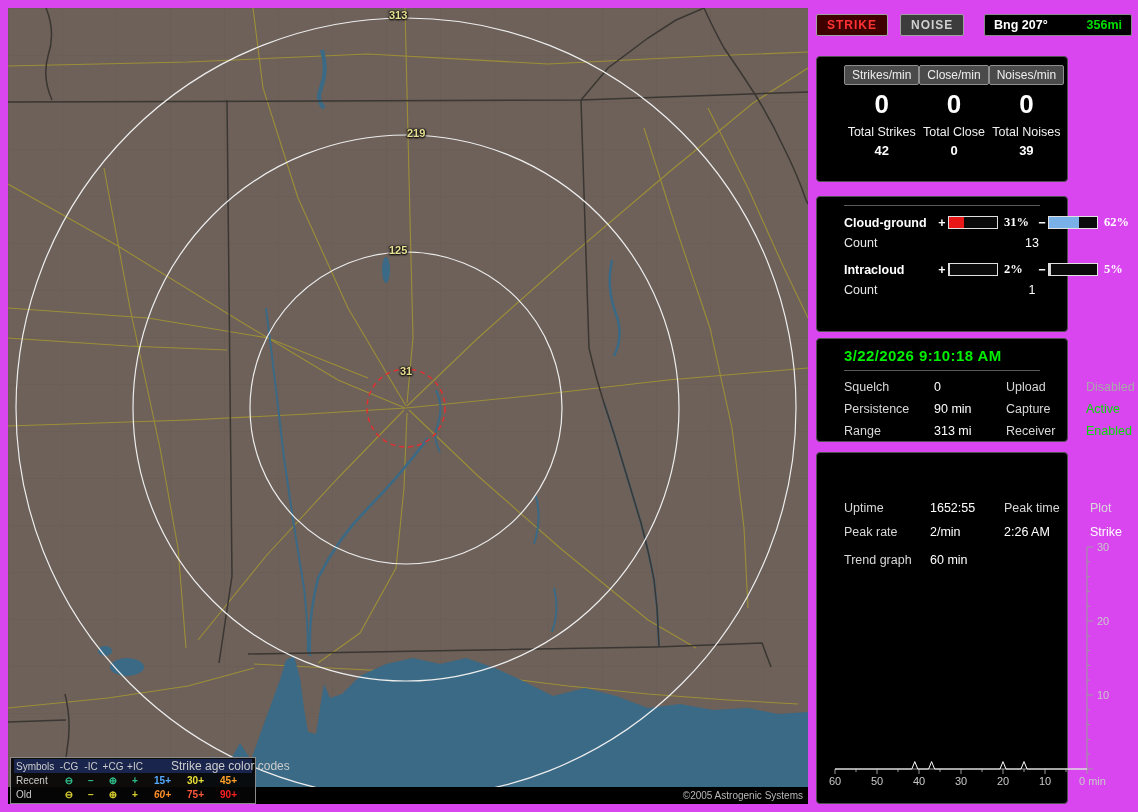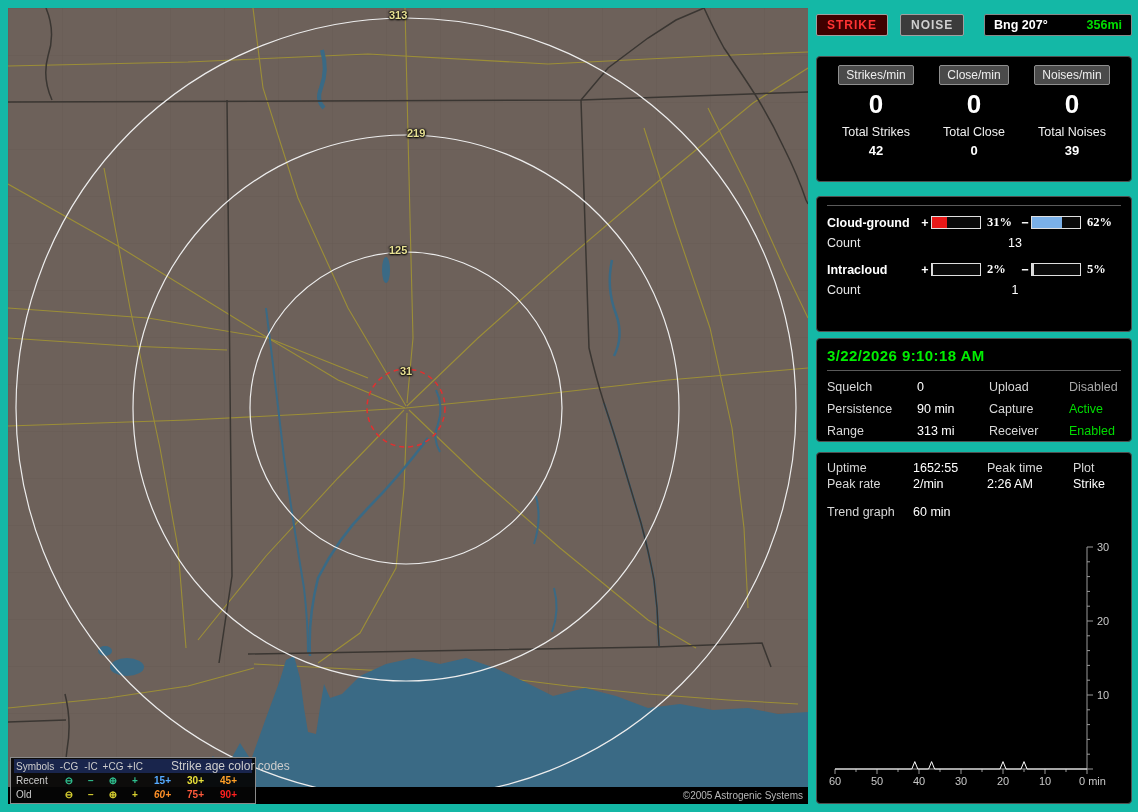--- a/index.html
+++ b/index.html
@@ -1,16 +1,16 @@
 <!DOCTYPE html>
 <html><head>
 <meta charset="utf-8">
 <style>
   html,body{margin:0;padding:0;background:#000;}
-  .screen{position:relative;width:1138px;height:812px;background:#14b8a6;overflow:hidden;
+  .screen{position:relative;width:1138px;height:812px;background:#d946ef;overflow:hidden;
           font-family:"Liberation Sans",sans-serif;color:#e8e8e8;}
 
   
   .map{position:absolute;left:8px;top:8px;width:800px;height:796px;background:#6d615a;}
   .map svg{position:absolute;left:0;top:0;}
   .ring-label{position:absolute;font-size:11px;font-weight:bold;color:#e8e193;
               text-shadow:0 1px 2px #000,1px 0 2px #000,-1px 0 2px #000;}
   .copyright{position:absolute;right:5px;bottom:3px;font-size:10px;color:#b8b8b8;}
 
   
@@ -20,22 +20,22 @@
           align-items:center;height:14px;}
   .lg-head{background:rgba(28,42,88,.85);}
   .lg-cell{text-align:center;white-space:nowrap;}
   .lg-agehead{grid-column:6/9;font-size:12px;white-space:nowrap;text-align:left;padding-left:2px;margin-left:23px;}
   .lg-label{padding-left:2px;}
   .lg-sym{font-weight:bold;}
   .lg-age{font-weight:bold;}
 
   
   .sidebar{position:absolute;left:814px;top:0;width:322px;height:812px;}
-  .panel{position:absolute;left:2px;width:316px;background:#000;border:1px solid #4f4f4f;
-         border-radius:4px;padding:8px 10px;box-sizing:border-box;}
+  .panel{position:absolute;left:2px;width:252px;background:#000;border:1px solid #4f4f4f;
+         border-radius:4px;padding:8px 27px;box-sizing:border-box;}
   .toprow{position:absolute;left:2px;top:14px;width:316px;display:flex;align-items:center;}
   .btn{font-weight:bold;font-size:12px;letter-spacing:1px;padding:3px 10px;border-radius:2px;cursor:pointer;}
   .btn-strike{background:#3f0000;border:1px solid #a0a0a0;color:#ff3333;}
   .btn-noise{background:#3c3c3c;border:1px solid #a0a0a0;color:#d0d0d0;margin-left:12px;}
   .bng{margin-left:auto;border:1px solid #888;background:#000;display:flex;justify-content:space-between;
        align-items:center;width:128px;padding:3px 9px;font-weight:bold;font-size:12.5px;color:#fff;border-radius:2px;}
   .green{color:#00dd00;}
 
   .p-counters{top:56px;height:126px;}
   .counters{display:grid;grid-template-columns:1fr 1fr 1fr;text-align:center;}
@@ -60,21 +60,21 @@
 
   .p-settings{top:338px;height:104px;}
   .datetime{color:#00ee00;font-size:15px;font-weight:bold;letter-spacing:.4px;margin:0 0 6px 0;}
   .set-grid{display:grid;grid-template-columns:90px 72px 80px 1fr;row-gap:8px;font-size:12.5px;margin-top:8px;}
   .lab{color:#d8d8d8;}
   .val{color:#fff;}
   .val[data-state="green"]{color:#00dd00;}
   .val[data-state="dim"]{color:#a8a8a8;}
 
   .p-status{top:452px;height:352px;}
-  .stat-grid{display:grid;grid-template-columns:86px 74px 86px 1fr;row-gap:2px;font-size:12.5px;}
+  .stat-grid{display:grid;grid-template-columns:86px 74px 86px 1fr;row-gap:10px;font-size:12.5px;margin-top:40px;}
   .trend-row{display:grid;grid-template-columns:86px 1fr;font-size:12.5px;margin-top:14px;}
   #trend-svg{position:absolute;left:12px;top:84px;}
   .tick{fill:#c8c8c8;font-size:11px;font-family:"Liberation Sans",sans-serif;}
 </style>
 </head>
 <body>
 
 <div class="screen">
 
   <div class="map">

